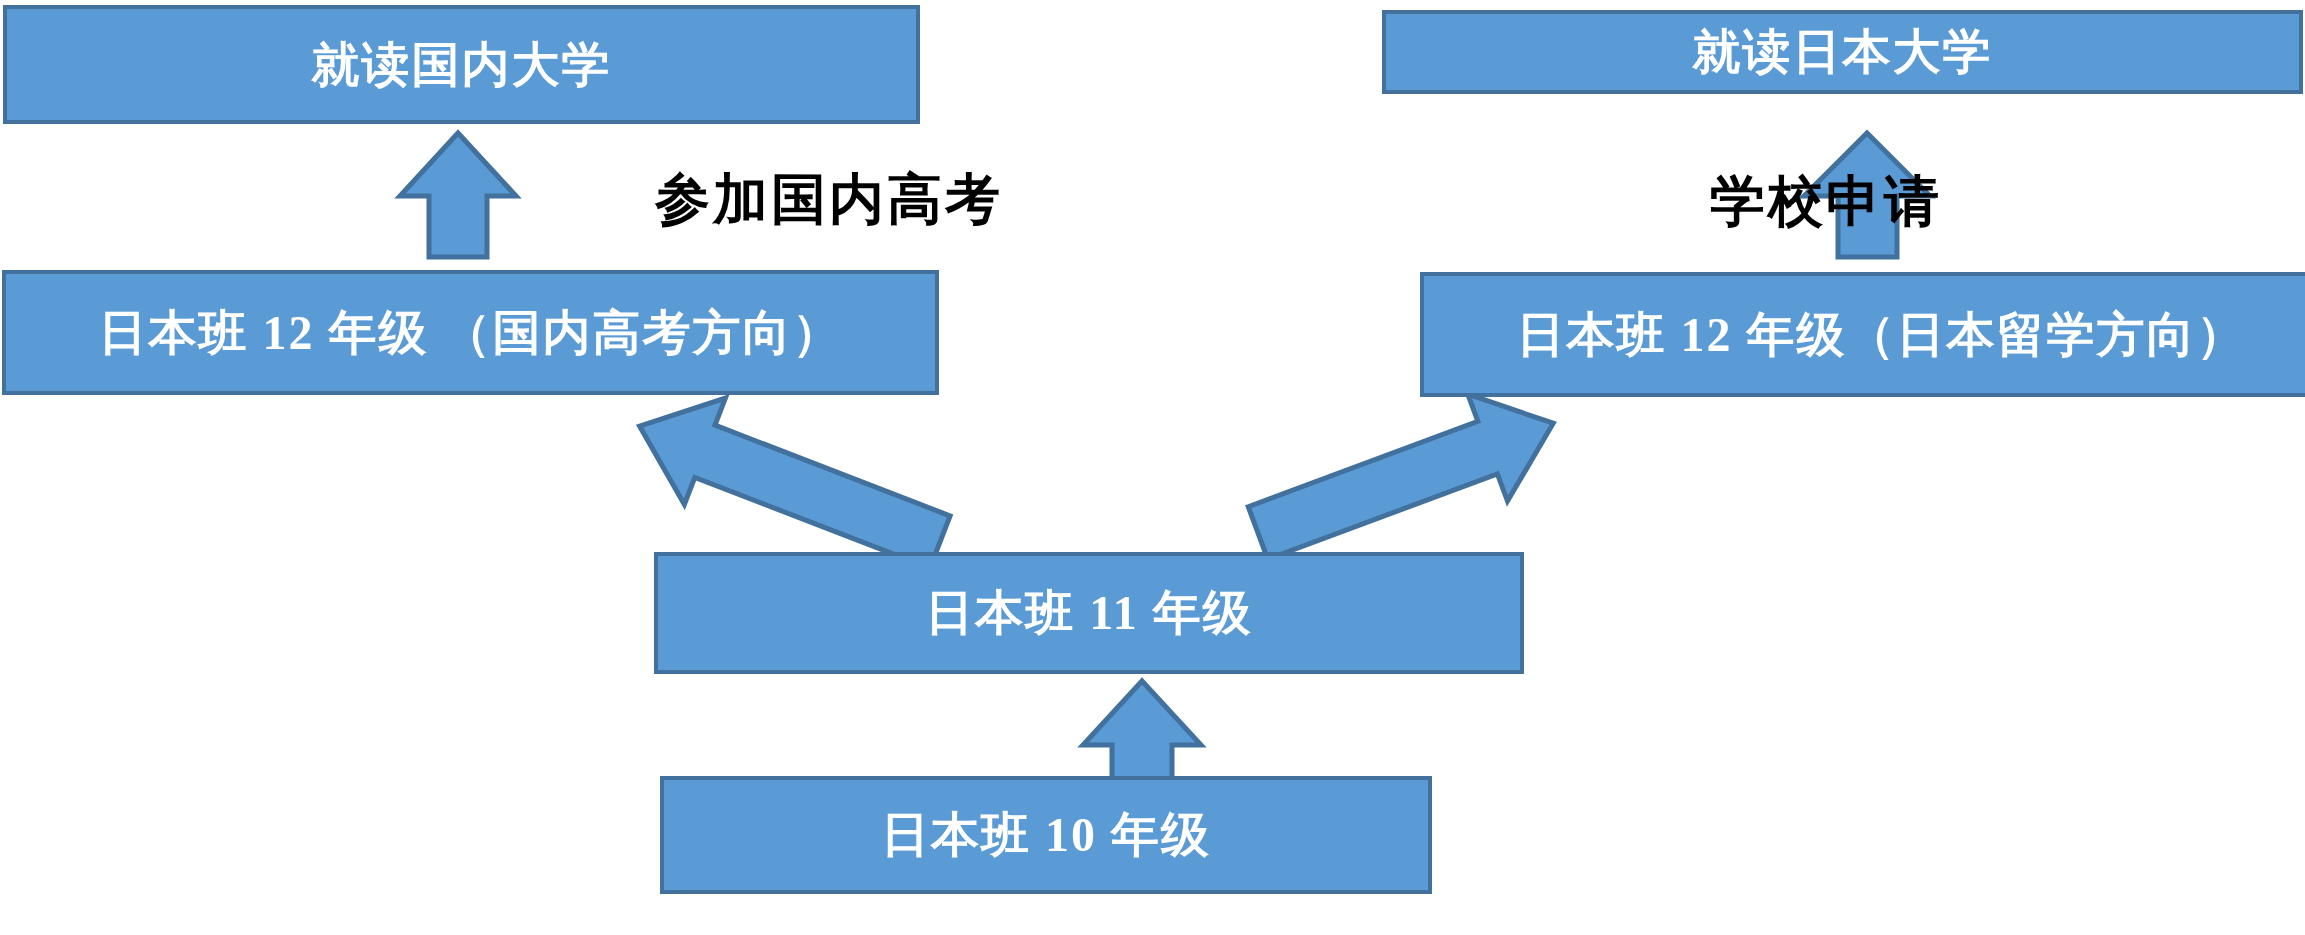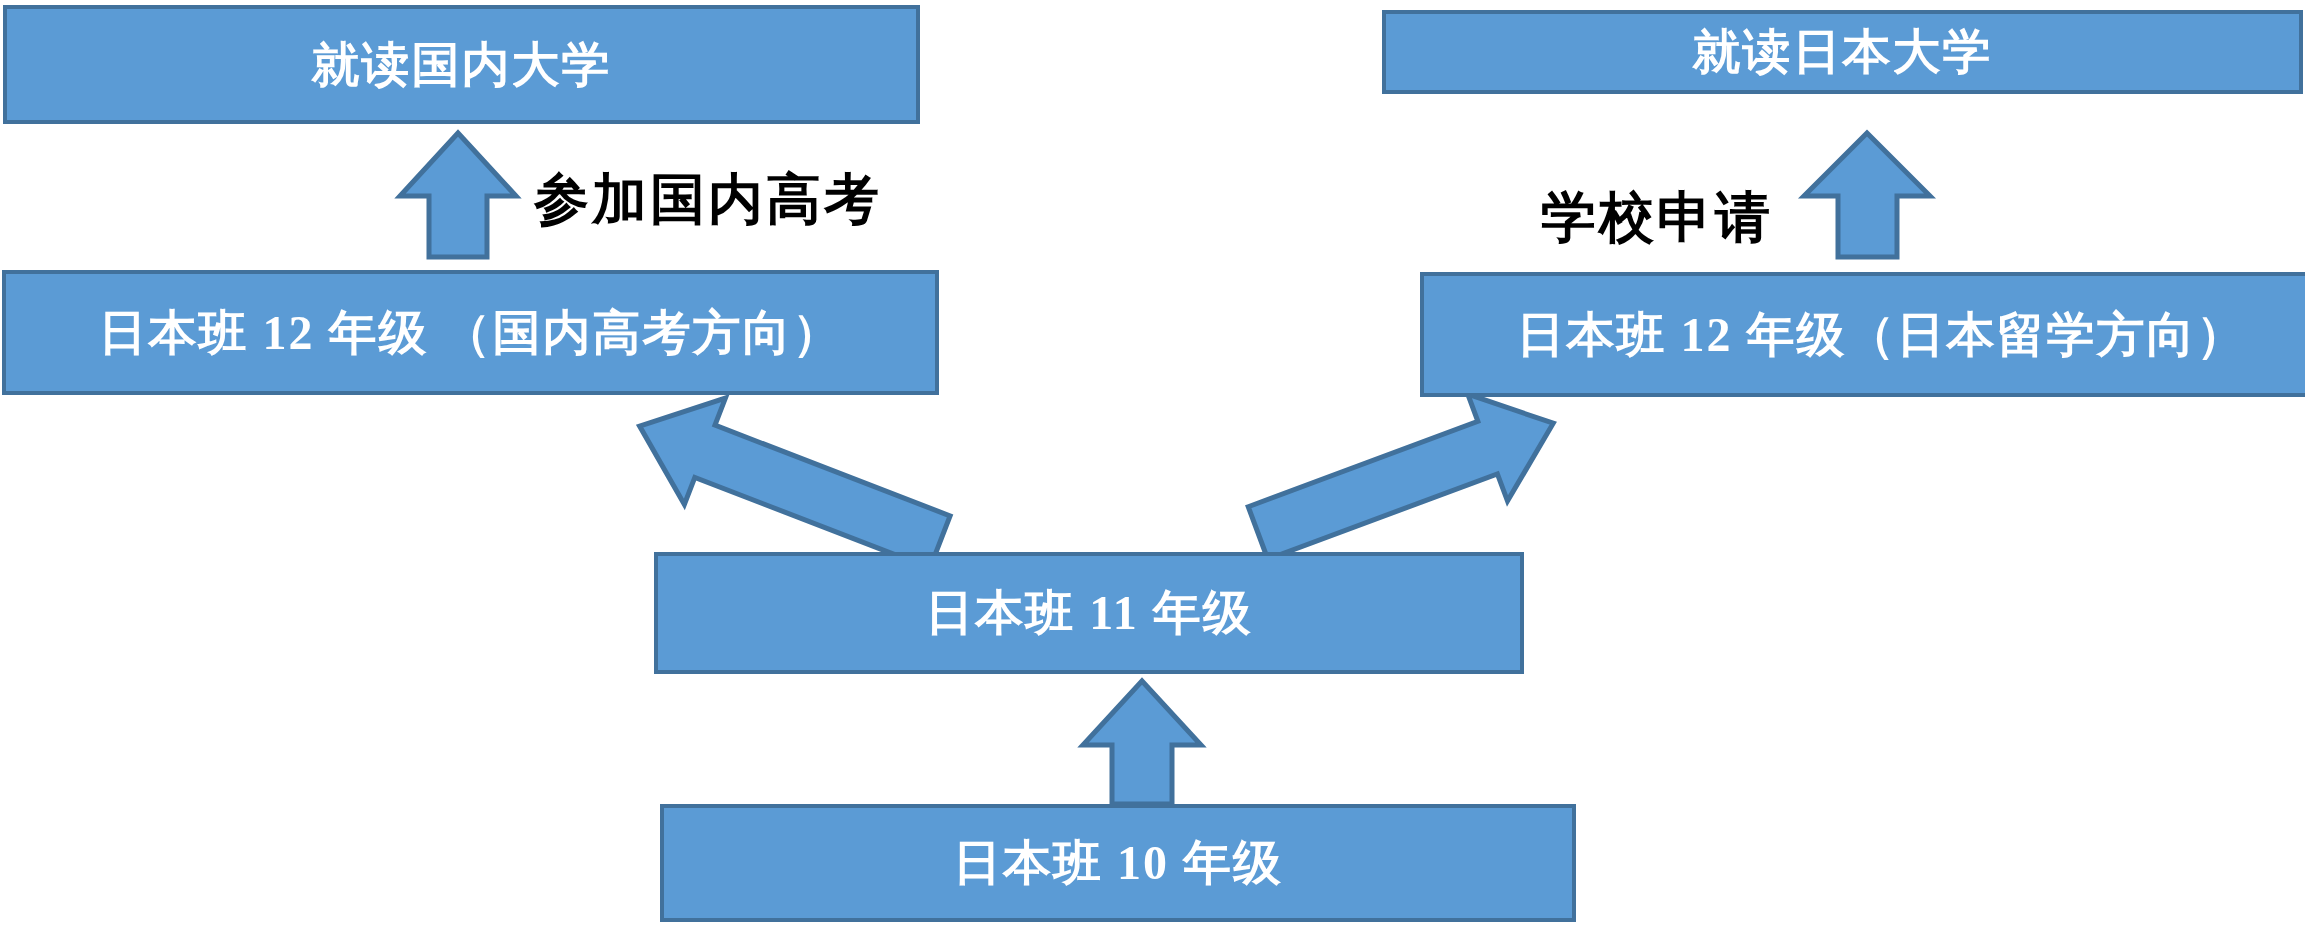--- a/index.html
+++ b/index.html
@@ -34,21 +34,21 @@
     justify-content: center;
     text-align: center;
     white-space: pre;
   }
   .edge-label {
     position: absolute;
     color: var(--label-text);
     font-weight: bold;
     font-size: 55px;
     letter-spacing: 3px;
-    text-align: center;
+    text-align: right;
     white-space: pre;
   }
   svg.arrow-layer {
     position: absolute;
     left: 0; top: 0;
     width: 2305px;
     height: 935px;
     pointer-events: none;
   }
   svg.arrow-layer polygon {
@@ -56,23 +56,23 @@
     stroke: var(--shape-border);
     stroke-width: 5;
     stroke-linejoin: miter;
   }
   
   .box-uni-domestic     { left: 3px;    top: 5px;   width: 917px; height: 119px; }
   .box-uni-japan        { left: 1382px; top: 10px;  width: 921px; height: 84px; }
   .box-g12-domestic     { left: 2px;    top: 270px; width: 937px; height: 125px; }
   .box-g12-japan        { left: 1420px; top: 272px; width: 923px; height: 125px; }
   .box-g11              { left: 654px;  top: 552px; width: 870px; height: 122px; }
-  .box-g10              { left: 660px;  top: 804px; width: 916px; height: 118px; }
+  .box-g10              { left: 660px;  top: 776px; width: 772px; height: 118px; }
   .label-gaokao         { left: 413px;  top: 170px; width: 590px; height: 60px; line-height: 60px; }
-  .label-apply          { left: 1372px; top: 188px; width: 570px; height: 60px; line-height: 60px; }
+  .label-apply          { left: 1372px; top: 172px; width: 570px; height: 60px; line-height: 60px; }
 </style>
 </head>
 <body>
 
 <div class="canvas">
 
   <svg class="arrow-layer" viewBox="0 0 2305 935" xmlns="http://www.w3.org/2000/svg">
 
     <polygon points="458,133 516,196 487,196 487,257 429,257 429,196 400,196"></polygon>
 

